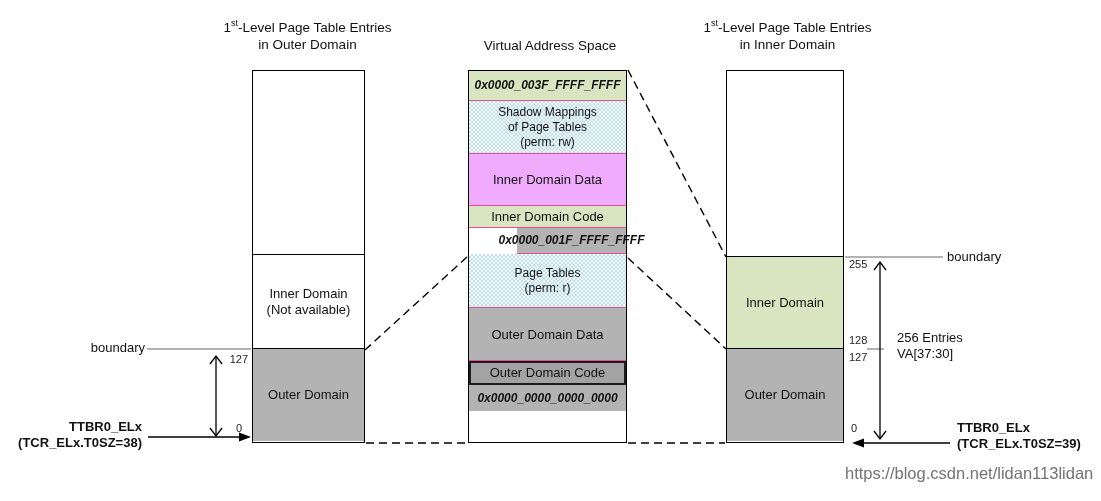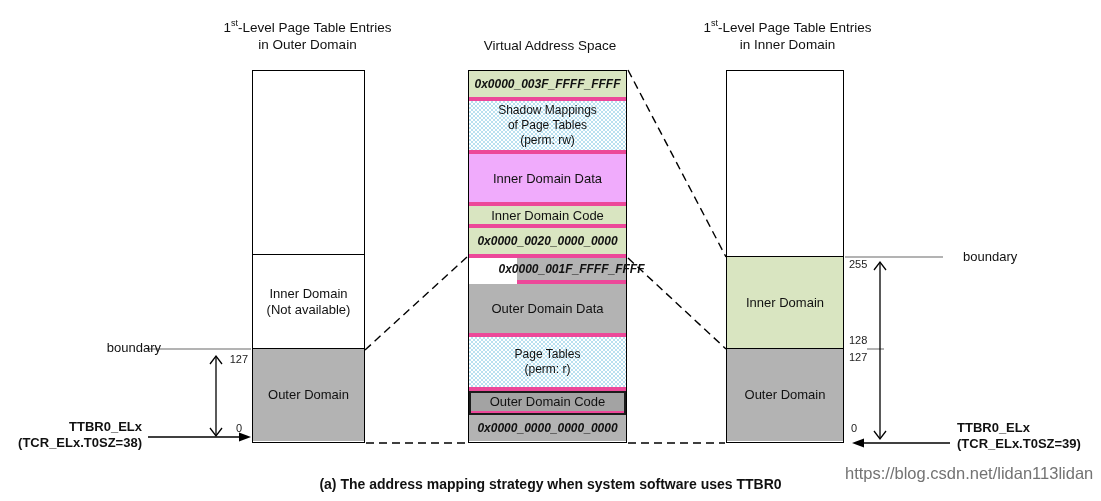--- a/index.html
+++ b/index.html
@@ -14,28 +14,28 @@
 
   
   .col{position:absolute;border:1.5px solid #000;box-sizing:border-box;background:#fff;}
   .col .sec{box-sizing:border-box;display:flex;flex-direction:column;align-items:center;justify-content:center;
             font-size:13px;line-height:16px;text-align:center;}
   .col .sec.divider{border-bottom:1px solid #000;}
 
   
   #va-col{left:468px;top:70px;width:159px;height:373px;}
   .seg{box-sizing:border-box;display:flex;flex-direction:column;align-items:center;justify-content:center;
-       border-bottom:4px solid #ec4899;font-size:13px;line-height:15px;text-align:center;}
+       border-bottom:1px solid #ec4899;font-size:13px;line-height:15px;text-align:center;}
   .seg:last-child{border-bottom:none;}
   .seg.addr{font-style:italic;font-weight:bold;font-size:12px;}
   .seg.small{font-size:12px;}
   .seg.code-frame{outline:2px solid #1c1c1c;outline-offset:-2px;}
 
   .tick{font-size:11px;line-height:12px;color:#222;}
-  .side-label{font-size:13px;line-height:16px;margin-left:16px;}
+  .side-label{font-size:13px;line-height:16px;}
   .ttbr{font-size:13px;line-height:16px;font-weight:bold;}
   #caption{left:0;top:476px;width:1101px;text-align:center;font-weight:bold;font-size:14px;}
   #watermark{left:845px;top:464px;width:256px;font-size:16.5px;color:#737373;white-space:nowrap;}
 </style>
 </head>
 <body>
 
 <div id="canvas">
 
   <div class="abs title" style="left:195px;top:15px;width:225px;">
@@ -63,27 +63,26 @@
 
   <div class="col" id="va-col">
     <div class="seg addr" style="height:30px;background:#d9e5c1;">0x0000_003F_FFFF_FFFF</div>
     <div class="seg small" style="height:53px;background:conic-gradient(#b9e0f0 90deg,#ffffff 90deg 180deg,#b9e0f0 180deg 270deg,#ffffff 270deg);background-size:4px 4px;">
       <div>Shadow Mappings</div>
       <div>of Page Tables</div>
       <div>(perm: rw)</div>
     </div>
     <div class="seg" style="height:52px;background:#f0abfc;">Inner Domain Data</div>
     <div class="seg" style="height:22px;background:#d9e5c1;">Inner Domain Code</div>
-    <div class="seg addr" style="height:30px;background:#d9e5c1;">0x0000_0020_0000_0000</div>
     <div class="seg addr" style="height:26px;background:#b3b3b3;margin-left:48px;">0x0000_001F_FFFF_FFFF</div>
-    <div class="seg" style="height:53px;background:#b3b3b3;">Outer Domain Data</div>
     <div class="seg small" style="height:54px;background:conic-gradient(#b9e0f0 90deg,#ffffff 90deg 180deg,#b9e0f0 180deg 270deg,#ffffff 270deg);background-size:4px 4px;">
       <div>Page Tables</div>
       <div>(perm: r)</div>
     </div>
+    <div class="seg" style="height:53px;background:#b3b3b3;">Outer Domain Data</div>
     <div class="seg code-frame" style="height:24px;background:#a3a3a3;text-align:center;">Outer Domain Code</div>
     <div class="seg addr" style="height:26px;background:#b3b3b3;">0x0000_0000_0000_0000</div>
   </div>
 
   <div class="col" id="inner-col" style="left:726px;top:70px;width:118px;height:373px;">
     <div class="sec divider" style="height:186px;background:#fff;"></div>
     <div class="sec divider" style="height:92px;background:#d9e5c1;">
       <div>Inner Domain</div>
     </div>
     <div class="sec" style="height:92px;background:#b3b3b3;">
@@ -122,22 +121,25 @@
     <div>TTBR0_ELx</div>
     <div>(TCR_ELx.T0SZ=38)</div>
   </div>
   <div class="abs tick" style="left:220px;top:353px;width:28px;text-align:right;">127</div>
   <div class="abs tick" style="left:220px;top:422px;width:22px;text-align:right;">0</div>
 
   <div class="abs tick" style="left:849px;top:258px;">255</div>
   <div class="abs tick" style="left:849px;top:334px;">128</div>
   <div class="abs tick" style="left:849px;top:351px;">127</div>
   <div class="abs tick" style="left:851px;top:422px;">0</div>
+  <div class="abs side-label" style="left:897px;top:330px;width:110px;">
+    <div>256 Entries</div>
+    <div>VA[37:30]</div>
+  </div>
   <div class="abs side-label" style="left:947px;top:249px;">boundary</div>
   <div class="abs ttbr" style="left:957px;top:420px;width:144px;">
     <div>TTBR0_ELx</div>
     <div>(TCR_ELx.T0SZ=39)</div>
   </div>
 
-  <div class="abs" id="caption">(a) The address mapping strategy when system software uses TTBR0</div>
   <div class="abs" id="watermark">https://blog.csdn.net/lidan113lidan</div>
 
 </div>
 
 </body></html>

